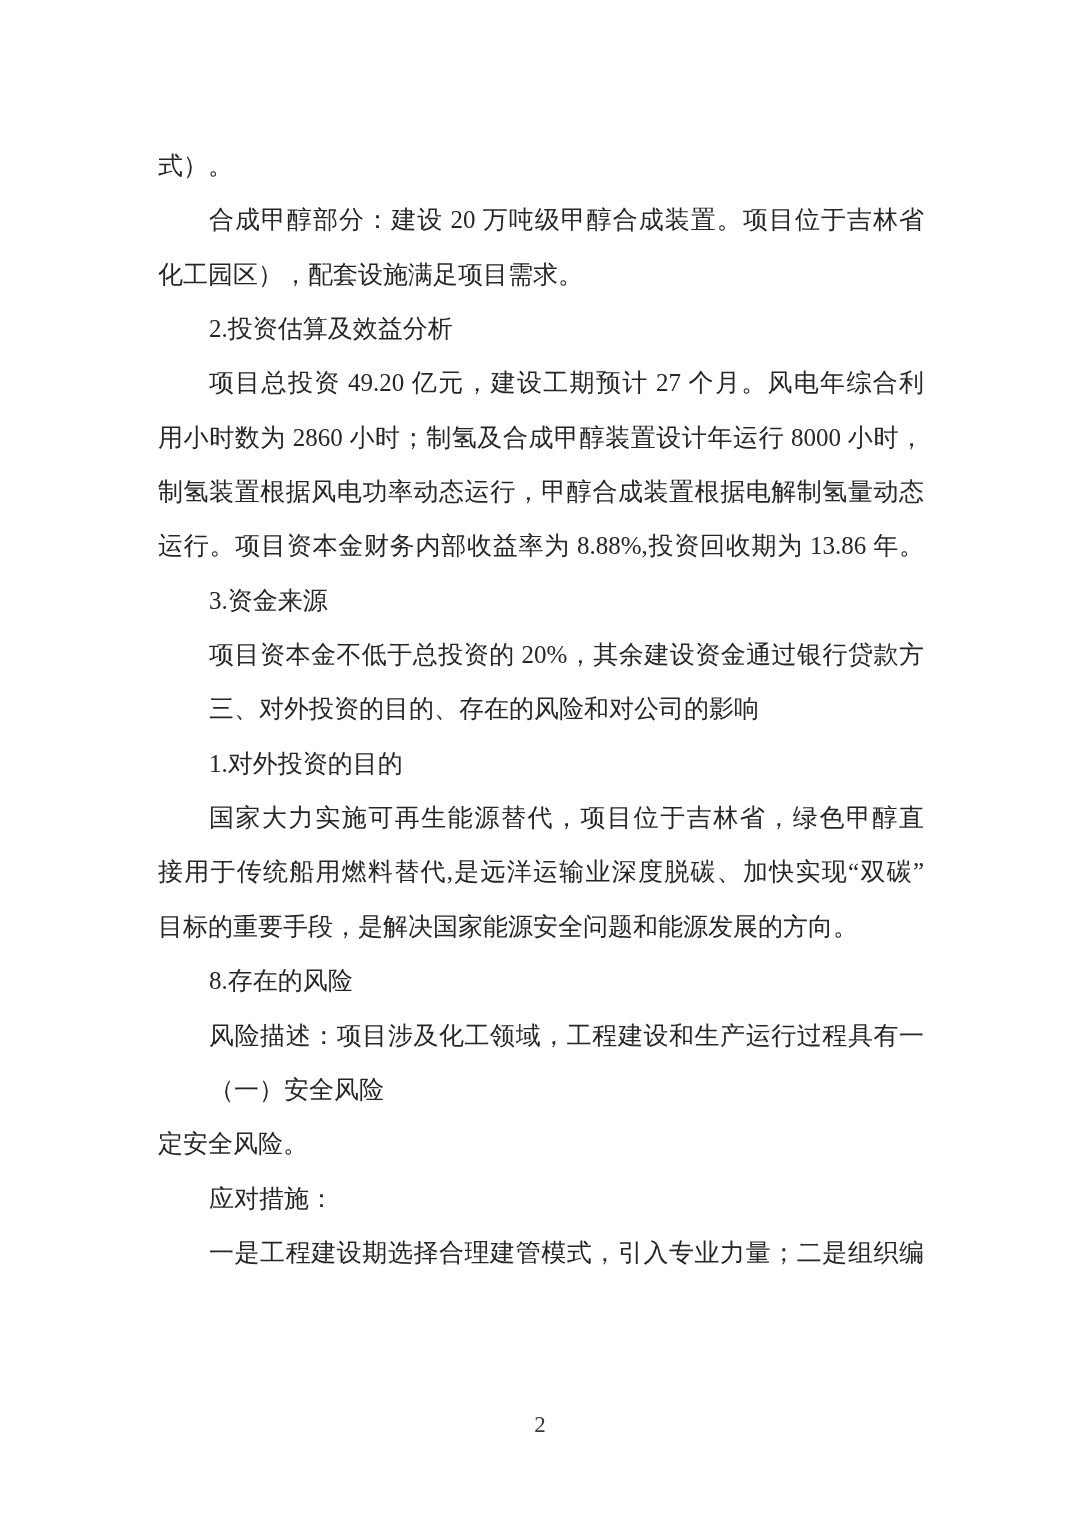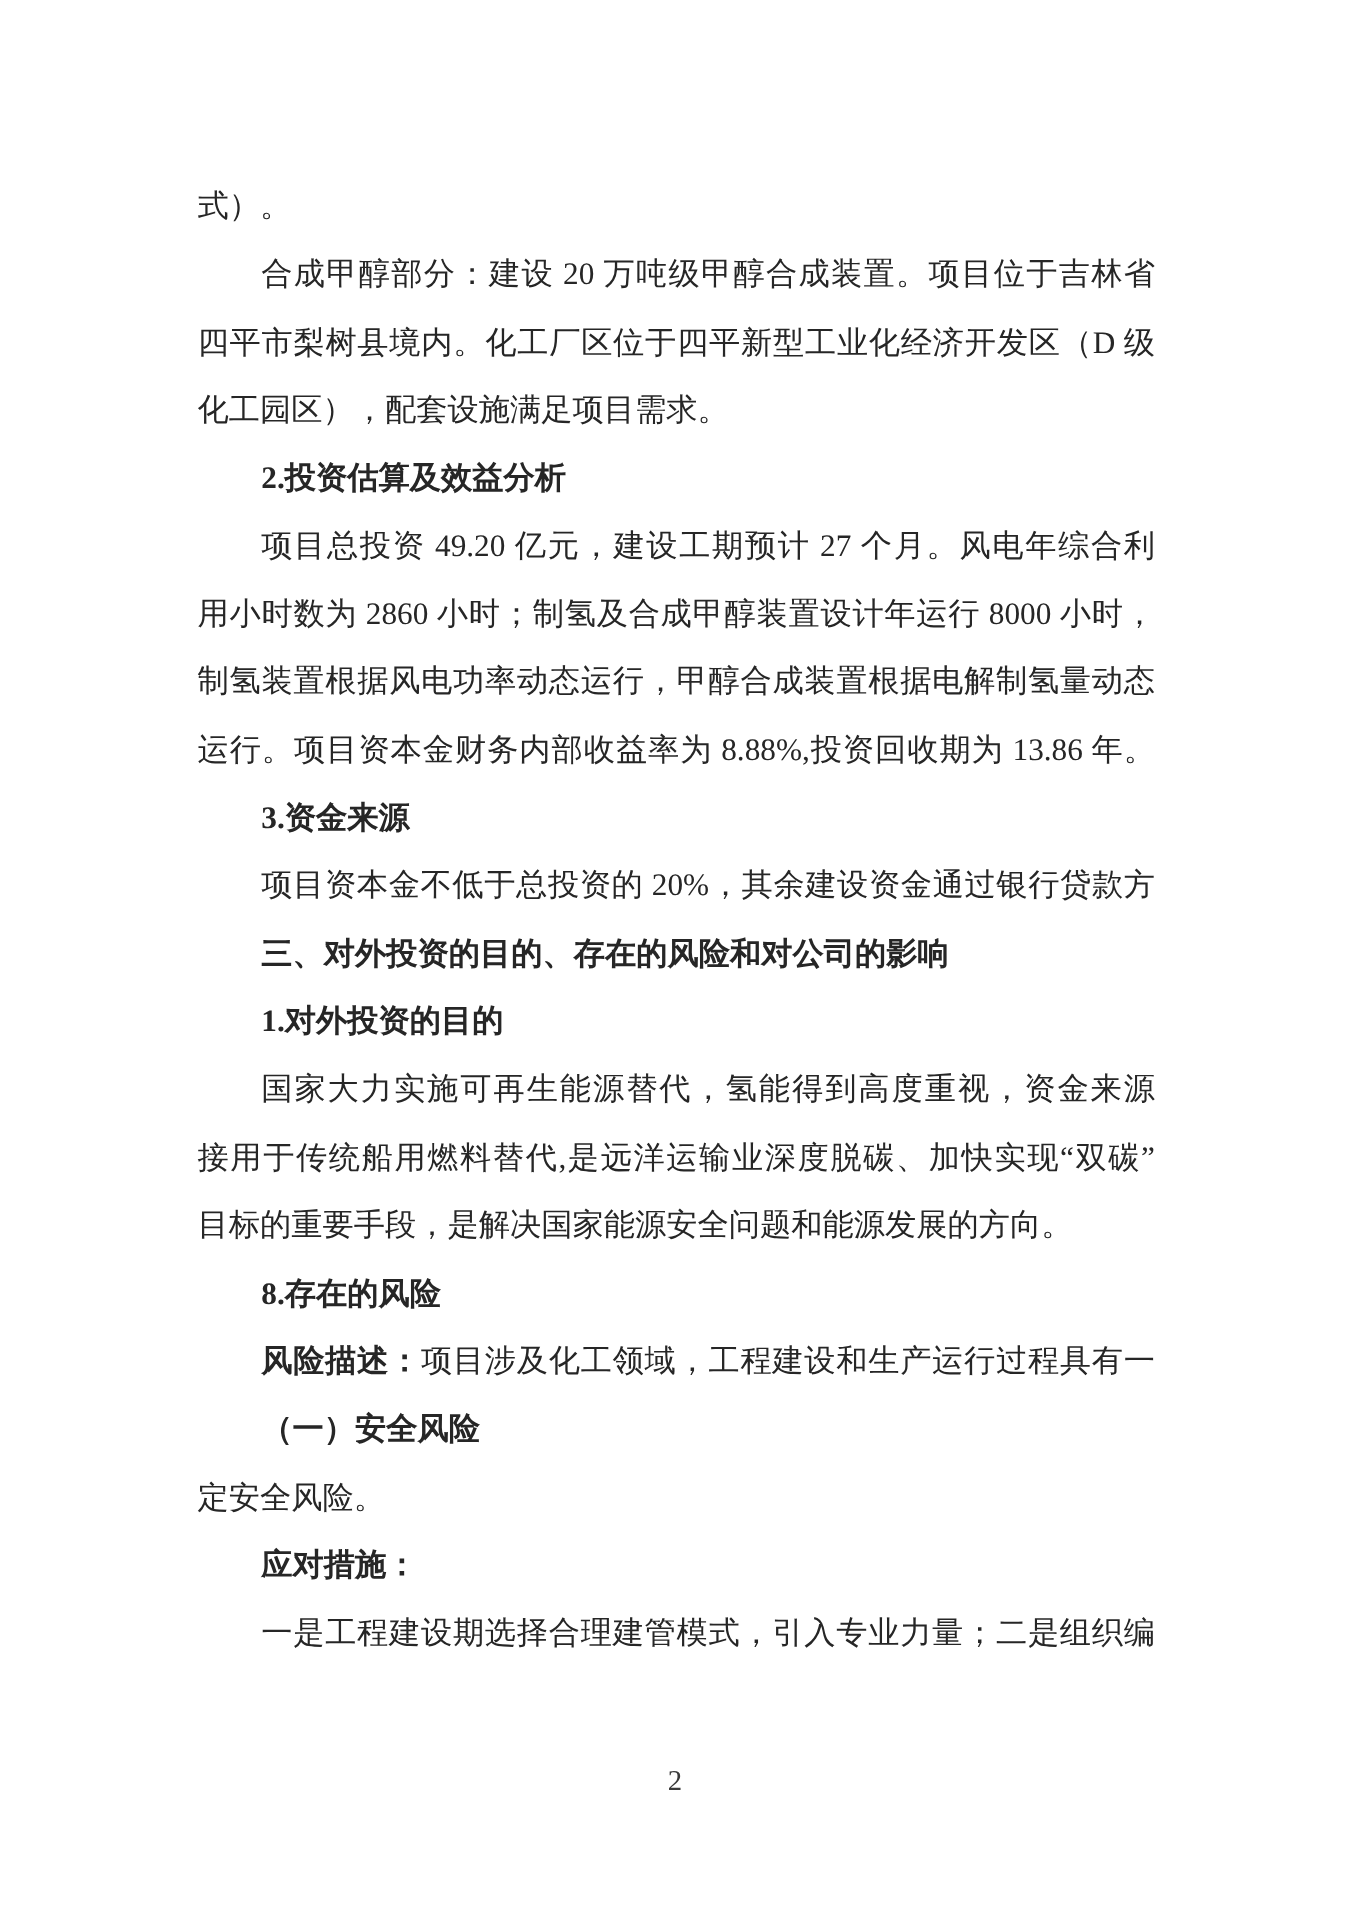--- a/index.html
+++ b/index.html
@@ -30,52 +30,51 @@
     text-align: left;
   }
   .line.indent {
     padding-left: 51px;
   }
   .line.stretch {
     text-align: justify;
     text-align-last: justify;
   }
   .run.bold {
-    font-weight: 700;
+    font-weight: 400;
   }
   .page-number {
     position: absolute;
     top: 1402px;
     left: 0;
     width: 100%;
     height: 46px;
     line-height: 46px;
     text-align: center;
     font-size: 23px;
     color: #3a3a3a;
   }
 </style>
 </head>
 <body style="background: rgb(255, 255, 255);">
 
 <main class="doc-body" style="color: rgb(38, 38, 38);">
     <div class="line"><span class="run">式）。</span></div>
     <div class="line indent stretch"><span class="run">合成甲醇部分：建设 20 万吨级甲醇合成装置。项目位于吉林省</span></div>
-    <div class="line stretch"><span class="run">四平市梨树县境内。化工厂区位于四平新型工业化经济开发区（D 级</span></div>
     <div class="line"><span class="run">化工园区），配套设施满足项目需求。</span></div>
     <div class="line indent"><span class="run bold">2.投资估算及效益分析</span></div>
     <div class="line indent stretch"><span class="run">项目总投资 49.20 亿元，建设工期预计 27 个月。风电年综合利</span></div>
     <div class="line stretch"><span class="run">用小时数为 2860 小时；制氢及合成甲醇装置设计年运行 8000 小时，</span></div>
     <div class="line stretch"><span class="run">制氢装置根据风电功率动态运行，甲醇合成装置根据电解制氢量动态</span></div>
     <div class="line stretch"><span class="run">运行。项目资本金财务内部收益率为 8.88%,投资回收期为 13.86 年。</span></div>
     <div class="line indent"><span class="run bold">3.资金来源</span></div>
     <div class="line indent stretch"><span class="run">项目资本金不低于总投资的 20%，其余建设资金通过银行贷款方</span></div>
     <div class="line indent"><span class="run bold">三、对外投资的目的、存在的风险和对公司的影响</span></div>
     <div class="line indent"><span class="run bold">1.对外投资的目的</span></div>
-    <div class="line indent stretch"><span class="run">国家大力实施可再生能源替代，氢能得到高度重视，资金来源</span></div>
+    <div class="line indent stretch"><span class="run">国家大力实施可再生能源替代，项目位于吉林省，绿色甲醇直</span></div>
     <div class="line stretch"><span class="run">接用于传统船用燃料替代,是远洋运输业深度脱碳、加快实现“双碳”</span></div>
     <div class="line"><span class="run">目标的重要手段，是解决国家能源安全问题和能源发展的方向。</span></div>
     <div class="line indent"><span class="run bold">8.存在的风险</span></div>
     <div class="line indent stretch"><span class="run bold">风险描述：</span><span class="run">项目涉及化工领域，工程建设和生产运行过程具有一</span></div>
     <div class="line indent"><span class="run bold">（一）安全风险</span></div>
     <div class="line"><span class="run">定安全风险。</span></div>
     <div class="line indent"><span class="run bold">应对措施：</span></div>
     <div class="line indent stretch"><span class="run">一是工程建设期选择合理建管模式，引入专业力量；二是组织编</span></div>
   </main>
 

